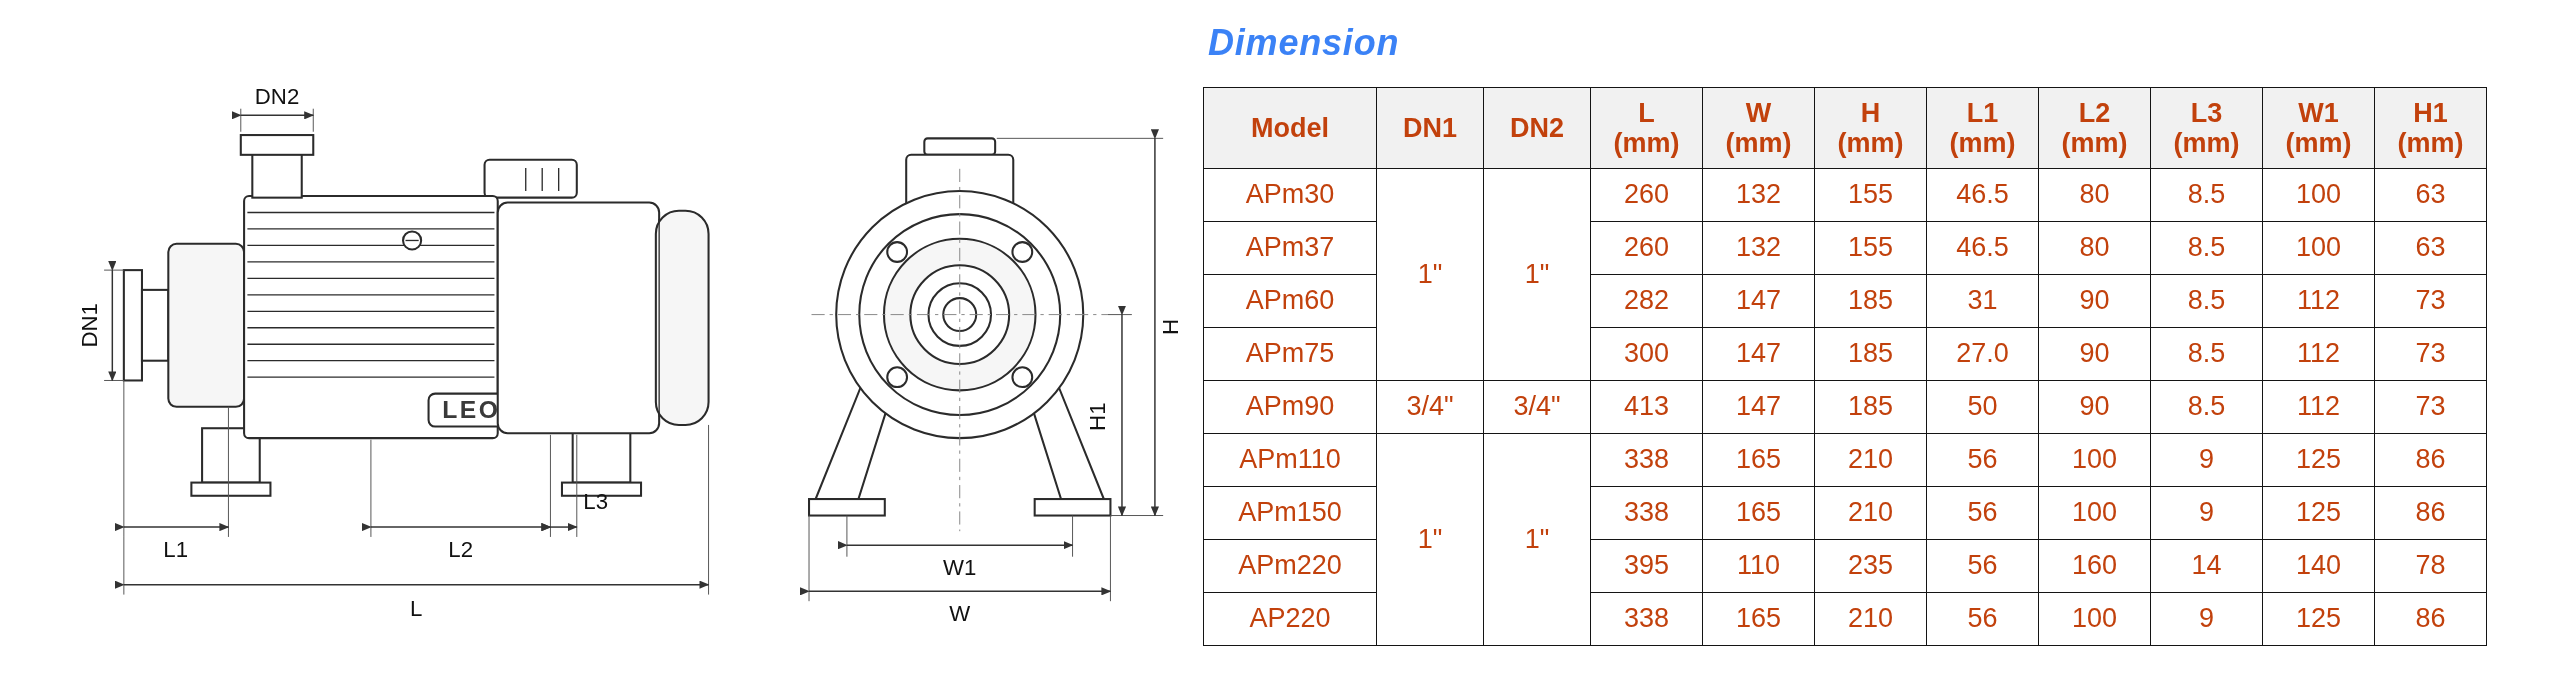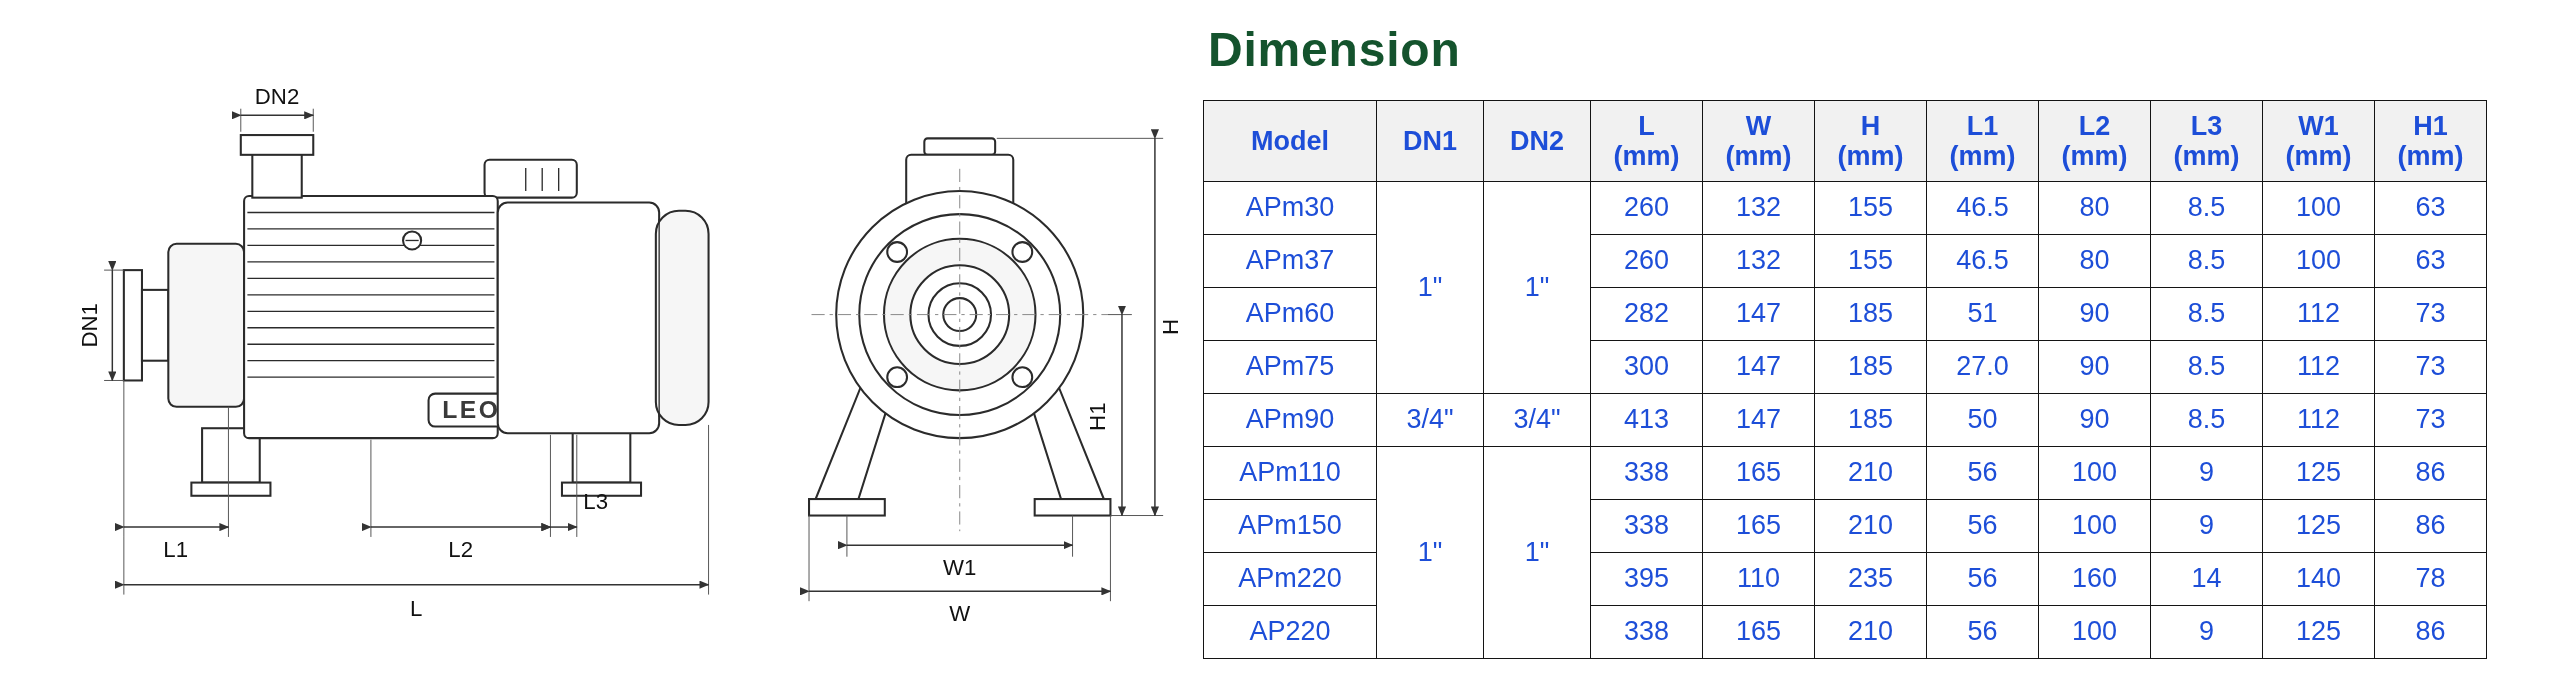--- a/index.html
+++ b/index.html
@@ -1,20 +1,20 @@
 <!DOCTYPE html>
 <html style="font-size:13px"><head>
 <meta charset="utf-8">
 <style>
   html,body{margin:0;padding:0;background:#fff;font-family:"Liberation Sans",sans-serif;}
   .page{position:relative;width:2576px;height:686px;background:#fff;display:flex;overflow:hidden;}
   .diagram-area{flex:0 0 1203px;height:686px;}
   .table-area{flex:0 0 auto;padding-top:16.5px;}
-  .section-title{font-size:48px;font-weight:700;color:#14532d;letter-spacing:0.8px;margin:5px 0 23px 5px;}
-  table.dim-table{border-collapse:collapse;table-layout:fixed;width:1284px;color:#1d4ed8;}
+  .section-title{font-size:36px;font-weight:700;color:#3b82f6;letter-spacing:0.8px;margin:5px 0 23px 5px;font-style:italic;}
+  table.dim-table{border-collapse:collapse;table-layout:fixed;width:1284px;color:#c2410c;}
   .dim-table th,.dim-table td{border:1.6px solid #141414;text-align:center;vertical-align:middle;}
   .dim-table th{background:#f1f1f1;font-weight:700;font-size:27px;line-height:1.12;padding:10px 1.6px;}
   .dim-table td{font-size:27px;font-weight:400;height:52px;padding:0 1.6px;background:#fff;}
   .col-model{width:173px;}
   .col-dn{width:107px;}
   .col-val{width:112px;}
   
   .part{fill:#ffffff;stroke:#2b2b2b;stroke-width:2.5;}
   .part-lt{fill:#f6f6f6;stroke:#2b2b2b;stroke-width:2.5;}
   .fin{stroke:#2b2b2b;stroke-width:1.6;}
@@ -246,21 +246,21 @@
             <td>80</td>
             <td>8.5</td>
             <td>100</td>
             <td>63</td>
           </tr>
           <tr>
             <td>APm60</td>
             <td>282</td>
             <td>147</td>
             <td>185</td>
-            <td>51</td>
+            <td>31</td>
             <td>90</td>
             <td>8.5</td>
             <td>112</td>
             <td>73</td>
           </tr>
           <tr>
             <td>APm75</td>
             <td>300</td>
             <td>147</td>
             <td>185</td>

